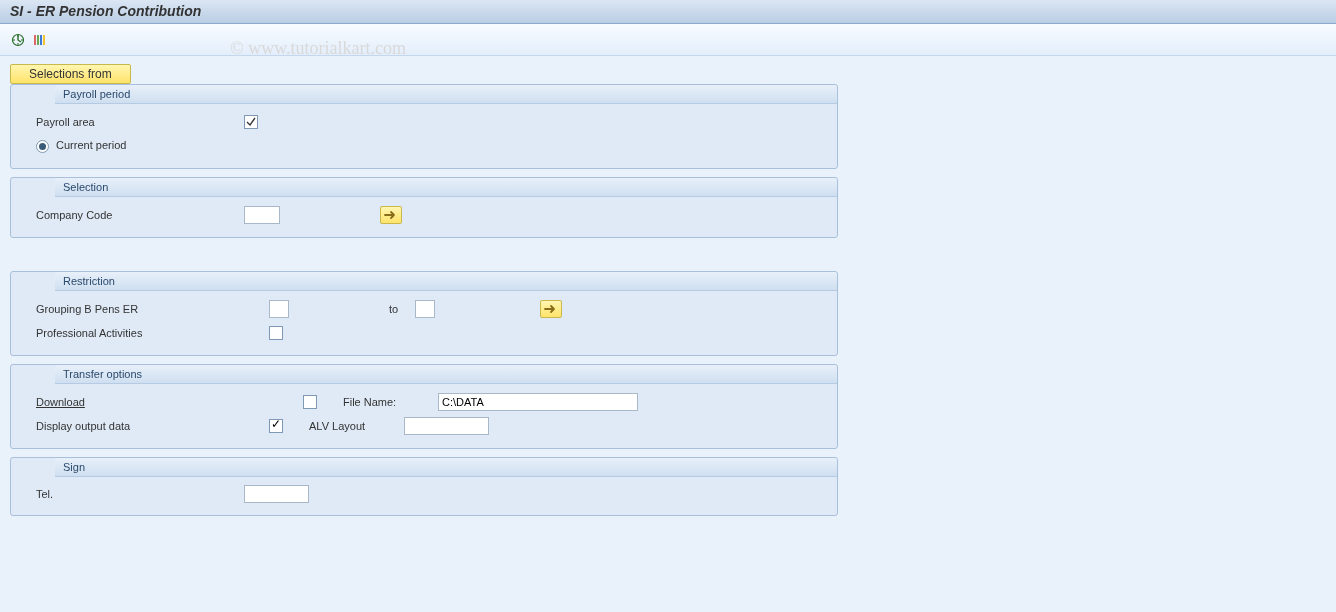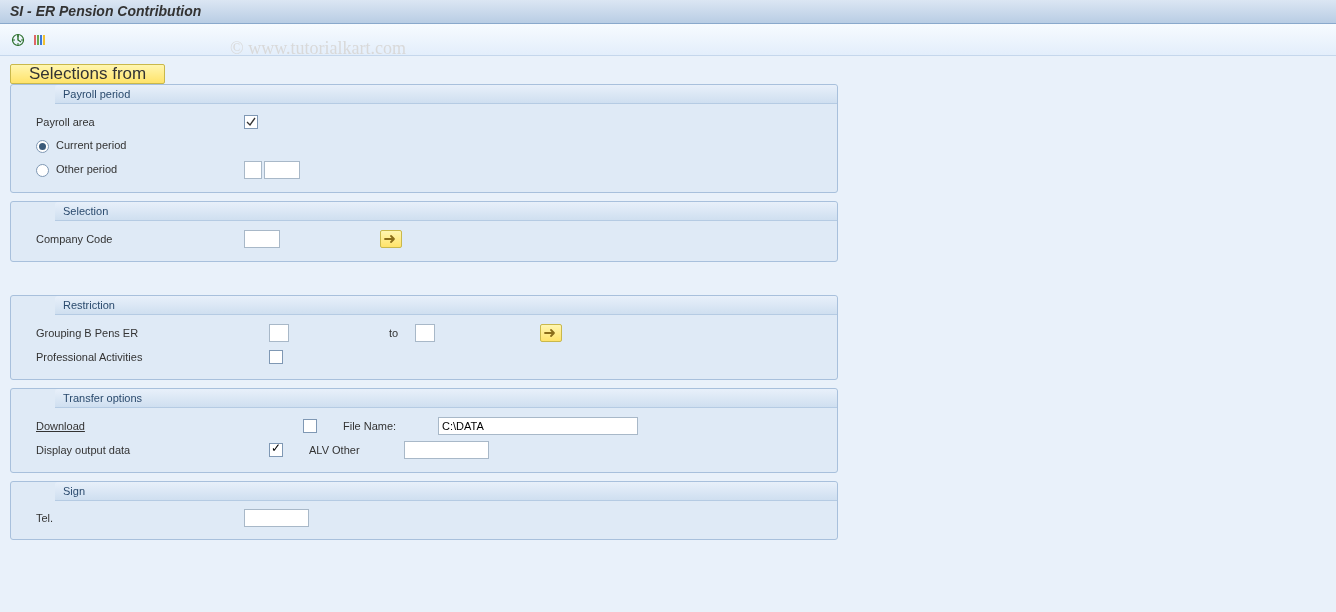--- a/index.html
+++ b/index.html
@@ -54,21 +54,21 @@
     background: #e9f1fa;
     padding: 8px 10px 10px 10px;
     height: calc(100% - 22px - 32px);
     overflow: hidden;
   }
   .selections-btn {
     background: linear-gradient(#fff6b0, #ffe36a);
     border: 1px solid #c9b84b;
     border-radius: 2px;
     padding: 9px 18px;
-    font-size: 17px;
+    font-size: 12px;
     color: #333;
     height: 20px;
     display: inline-flex;
     align-items: center;
     margin-bottom: 0px;
   }
   
   .group {
     border: 1px solid #a8c0dc;
     border-radius: 3px;
@@ -216,28 +216,20 @@
             <path d="M3 7 L6 10 L11 3" fill="none" stroke="#333" stroke-width="1.3"></path>
           </svg>
         </span>
       </div>
       <div class="row">
         <span class="label-col">
           <span class="radio selected"></span>
           <span>Current period</span>
         </span>
       </div>
-      <div class="row">
-        <span class="label-col">
-          <span class="radio"></span>
-          <span>Other period</span>
-        </span>
-        <input class="input-text input-mini" style="margin-right: 2px;" value="">
-        <input class="input-text input-small" value="" style="">
-      </div>
     </div>
   </div>
 
   
   <div class="group">
     <div class="group-header">Selection</div>
     <div class="group-body">
       <div class="row">
         <span class="label-col">Company Code</span>
         <input class="input-text input-small" value="" style="">
@@ -284,21 +276,21 @@
     <div class="group-body">
       <div class="row">
         <span class="label-col" style="width:284px;text-decoration:underline;">Download</span>
         <span class="col-chk"><span class="chk"></span></span>
         <span class="col-fname-label">File Name:</span>
         <input class="input-text input-wide" value="C:\DATA" style="">
       </div>
       <div class="row">
         <span class="label-col" style="width:250px;">Display output data</span>
         <span class="col-chk"><span class="chk checked"></span></span>
-        <span class="col-fname-label">ALV Other</span>
+        <span class="col-fname-label">ALV Layout</span>
         <input class="input-text input-alv" value="" style="">
       </div>
     </div>
   </div>
 
   
   <div class="group">
     <div class="group-header">Sign</div>
     <div class="group-body">
       <div class="row" style="height:22px;">

